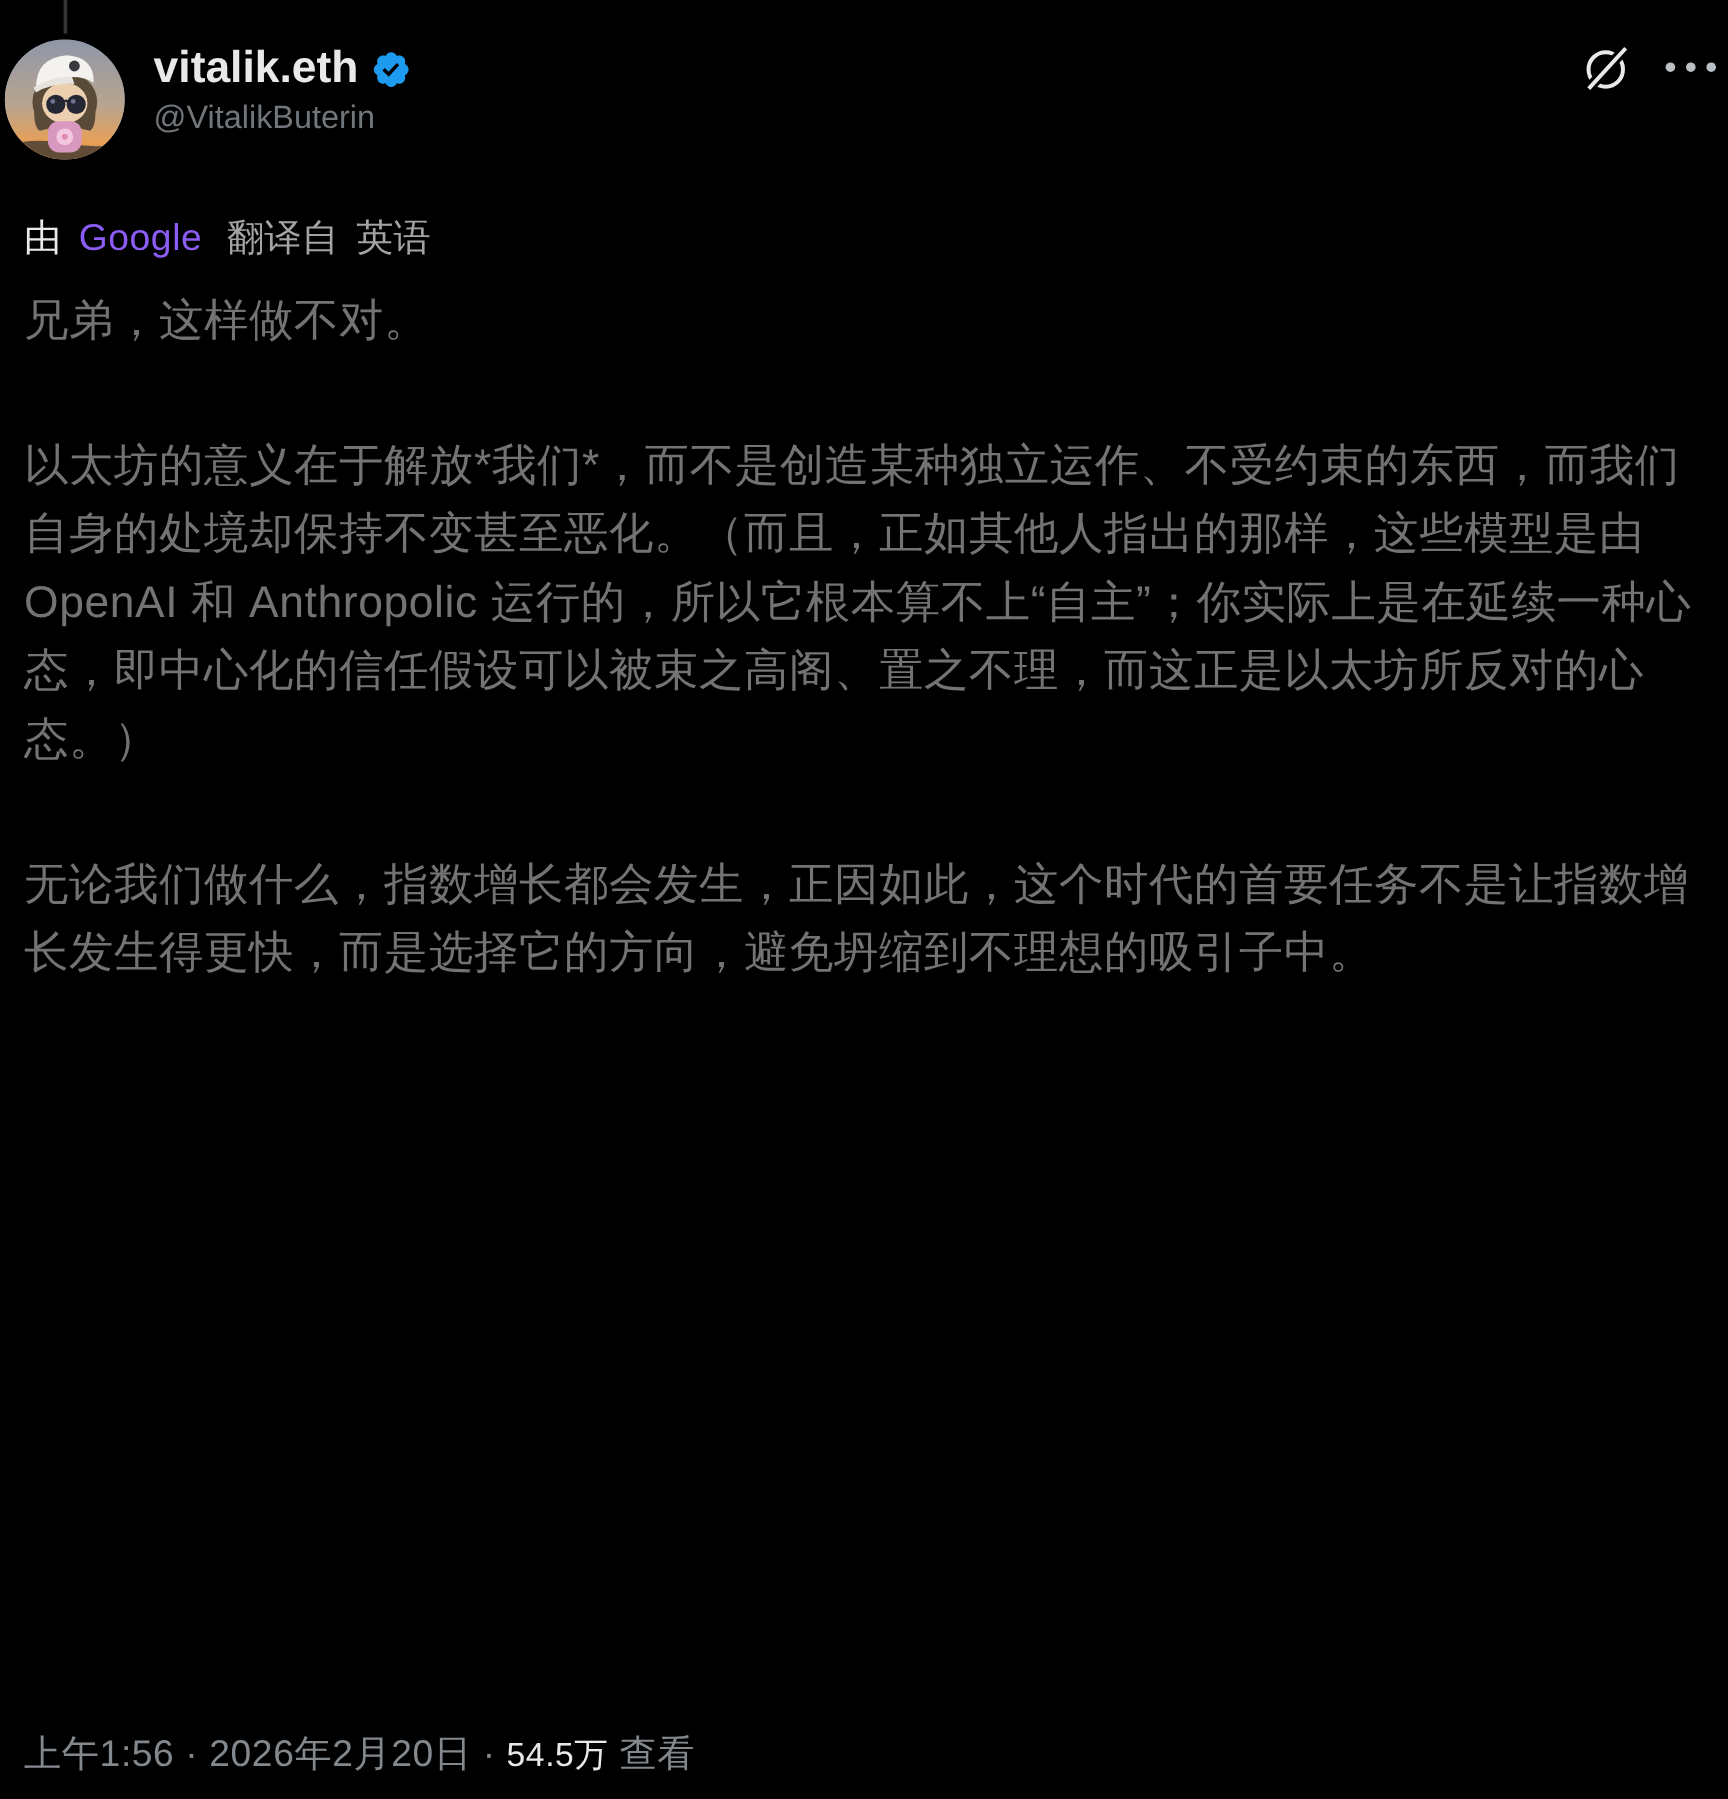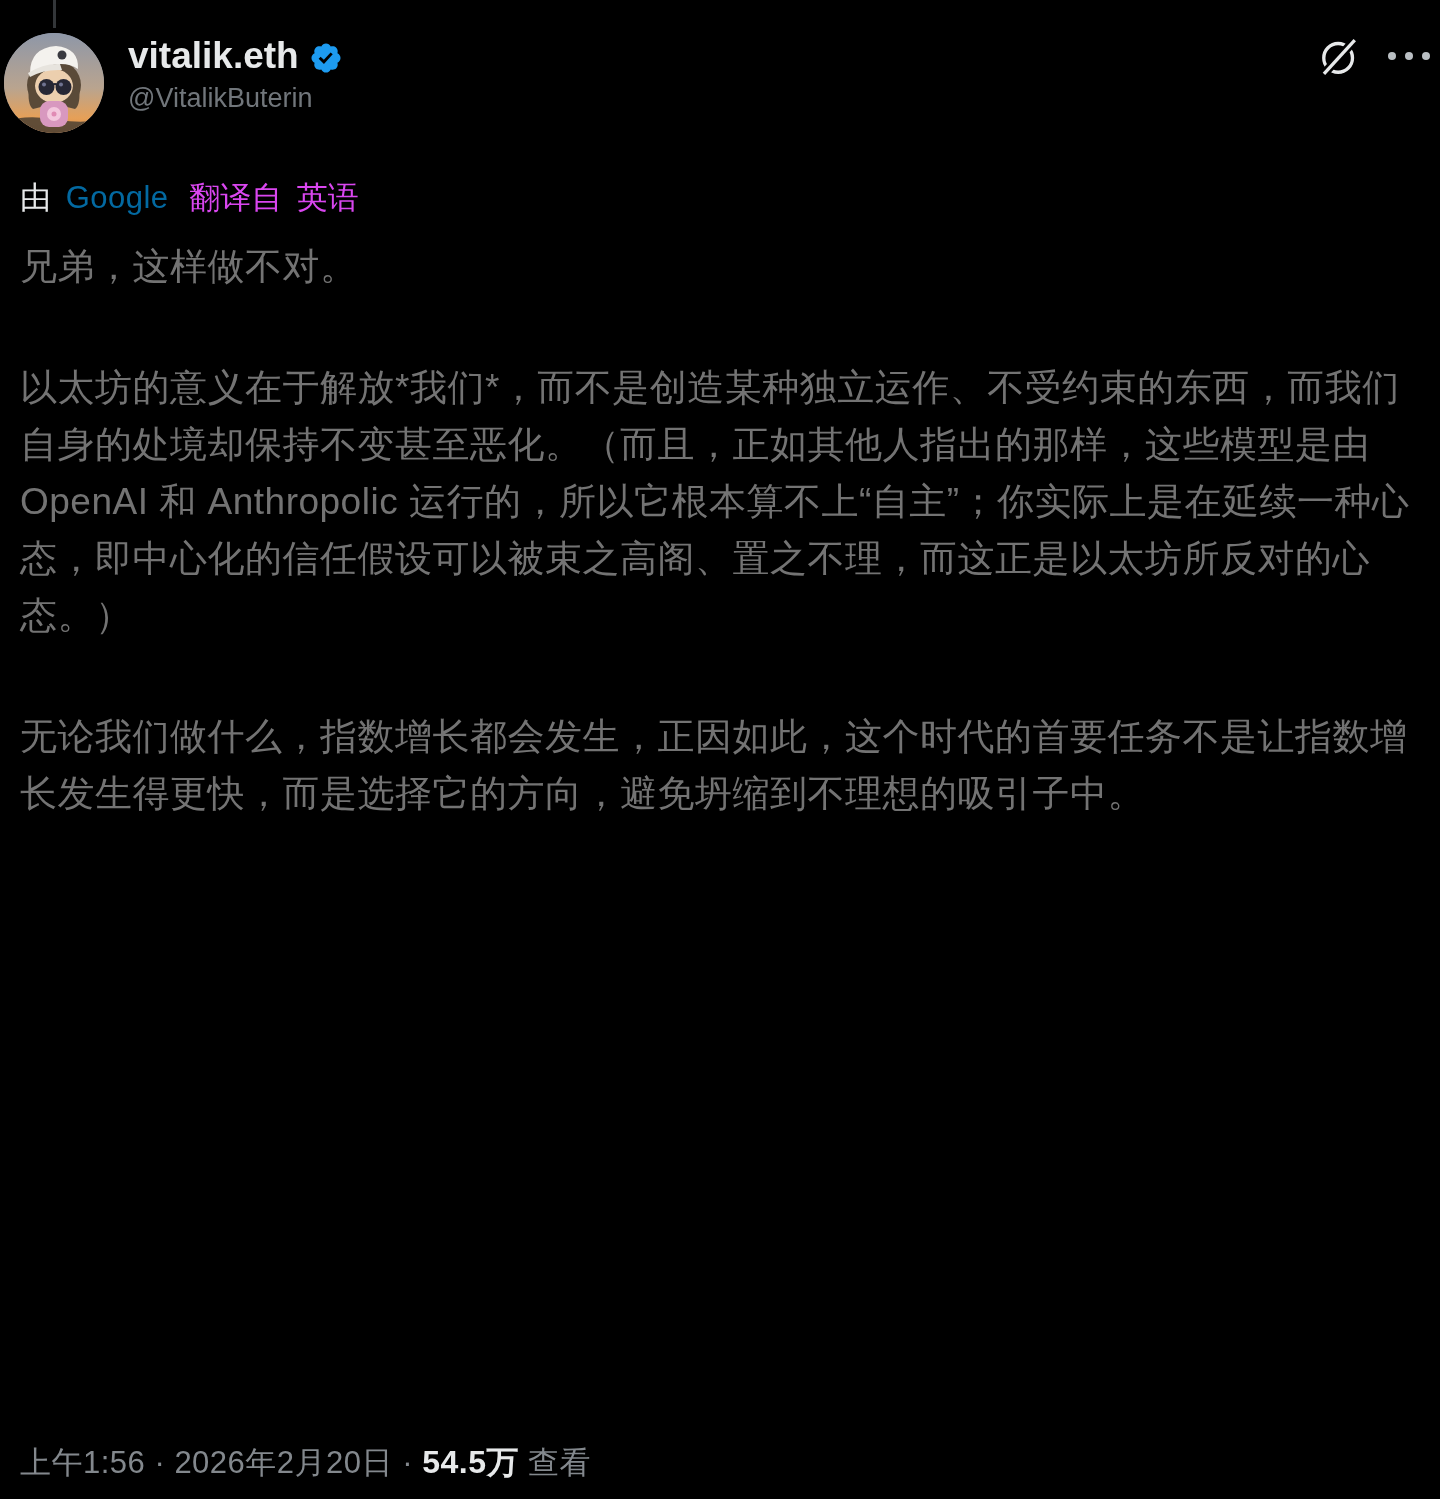--- a/index.html
+++ b/index.html
@@ -42,22 +42,22 @@
   .more-btn i {
     width: 8px; height: 8px; border-radius: 50%;
     background: #babfc3; display: block;
   }
 
   .translation {
     position: absolute; left: 20px; top: 179px;
     font-size: 31px; line-height: 38px; white-space: nowrap;
   }
   .translation .t-by { color: #e7e9ea; }
-  .translation .t-provider { color: #0369a1; font-weight: 500; letter-spacing: 0.5px; margin: 0 6px; }
-  .translation .t-link { color: #d946ef; cursor: pointer; margin-left: 6px; }
+  .translation .t-provider { color: #8b5cf6; font-weight: 500; letter-spacing: 0.5px; margin: 0 6px; }
+  .translation .t-link { color: #a3a3a3; cursor: pointer; margin-left: 6px; }
 
   .tweet-body {
     position: absolute; left: 20px; top: 238px; width: 1390px;
   }
   .tweet-body p {
     font-size: 37px; line-height: 57px; color: #737373;
     white-space: pre-line; letter-spacing: 0.5px;
   }
   .tweet-body p + p { margin-top: 64px; }
 
@@ -68,21 +68,21 @@
   .rate-label { font-size: 30px; color: #8b9196; letter-spacing: 1px; }
   .thumb { width: 37px; height: 37px; cursor: pointer; }
   .thumb.up { margin-left: 40px; }
   .thumb.down { margin-left: 26px; }
 
   .meta-row {
     position: absolute; left: 20px; top: 1441px;
     font-size: 31px; color: #83888d; letter-spacing: 0.5px;
     display: flex; align-items: baseline; white-space: pre;
   }
-  .meta-row .views-count { color: #e7e9ea; font-weight: 700; font-size: 32px; }
+  .meta-row .views-count { color: #e7e9ea; font-weight: 400; font-size: 28px; }
 </style>
 </head>
 <body>
 
 <article class="post">
 
   <div class="thread-line"></div>
 
   <div class="avatar">
     <svg viewBox="0 0 100 100">

